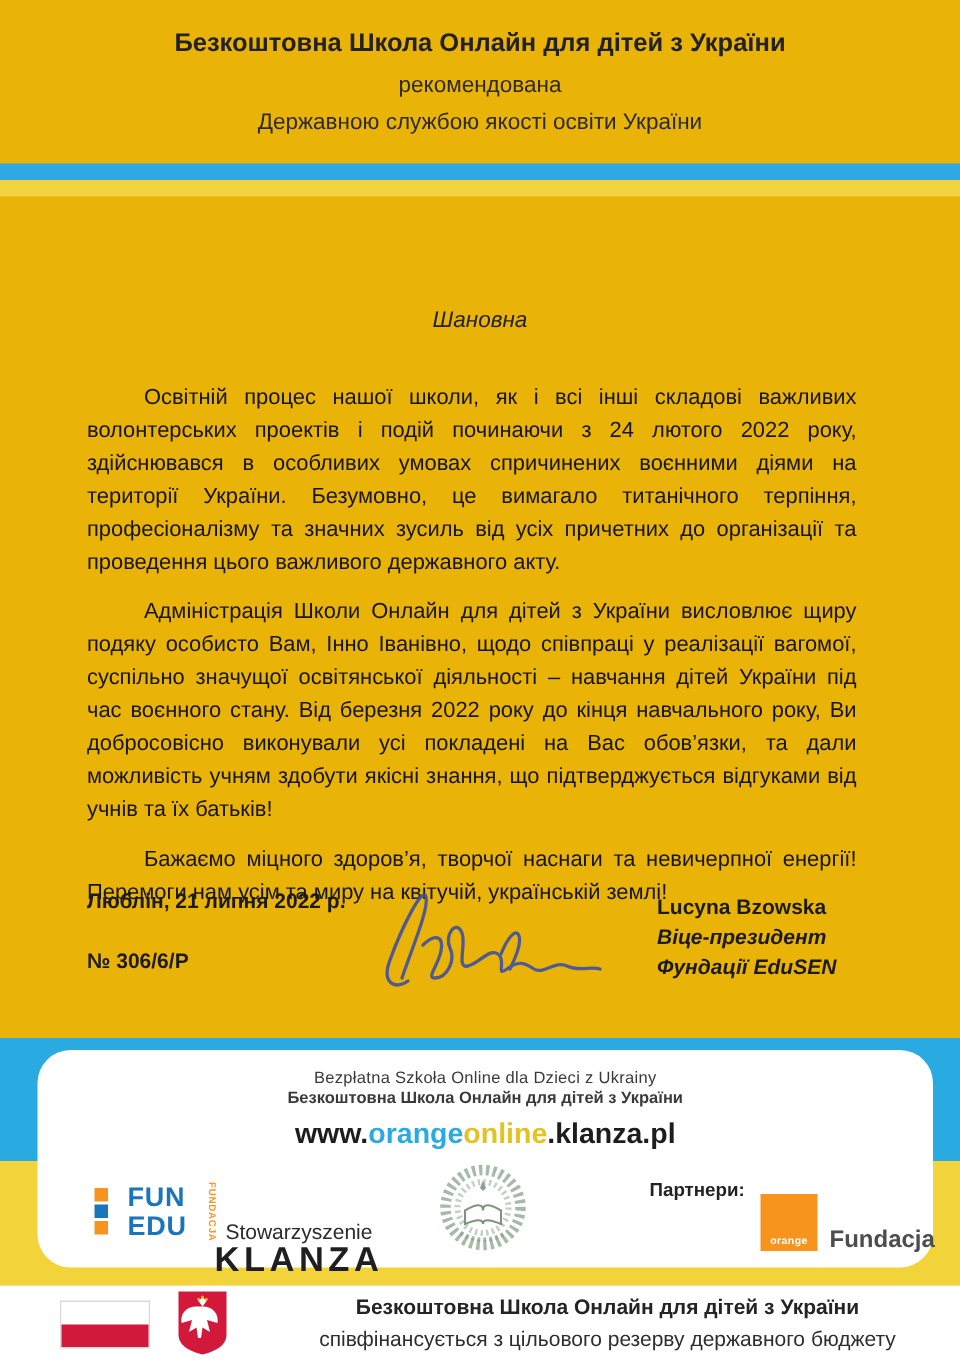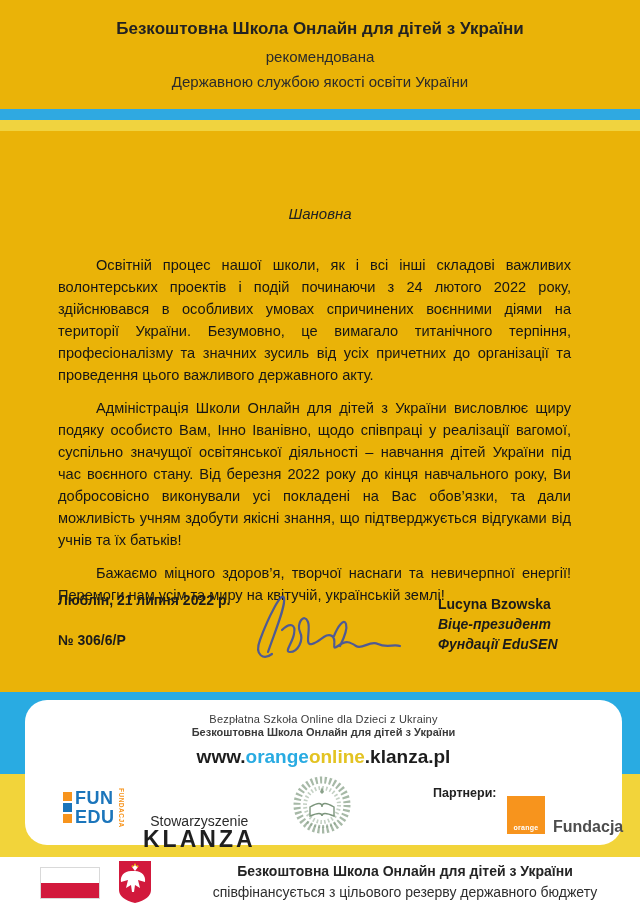--- a/index.html
+++ b/index.html
@@ -38,21 +38,21 @@
   .band{position:absolute;left:0;top:692px;width:100%;height:165px;}
   .band .top{height:82px;background:#29abe2;}
   .band .bot{height:83px;background:#f2d43a;}
   .card{position:absolute;left:25px;top:8px;width:597px;height:145px;background:#ffffff;border-radius:22px;}
   .card .pl{margin-top:13px;text-align:center;font-size:11px;font-weight:normal;color:#3a3a3a;letter-spacing:.2px;}
   .card .ua{text-align:center;font-size:11px;font-weight:bold;color:#3a3a3a;margin-top:1px;}
   .site{text-align:center;font-size:19px;font-weight:bold;margin-top:8px;color:#1d1d1d;}
   .site .c-blue{color:#29abe2;}
   .site .c-yellow{color:#e3c322;}
   
-  .funedu{position:absolute;left:38px;top:88px;display:flex;align-items:center;gap:3px;}
+  .funedu{position:absolute;left:38px;top:88px;display:flex;align-items:center;gap:13px;}
   .fe-tiles{display:flex;flex-direction:column;gap:2px;}
   .fe-tiles span{width:9px;height:9px;display:block;}
   .fe-t1{background:#f7941d;} .fe-t2{background:#1b75bb;} .fe-t3{background:#f7941d;}
   .fe-words{display:flex;flex-direction:column;line-height:1;}
   .fe-words .fun{font-size:18px;font-weight:bold;color:#1b75bb;letter-spacing:.5px;}
   .fe-words .edu{font-size:18px;font-weight:bold;color:#1b75bb;letter-spacing:.5px;margin-top:1px;}
   .fe-vert{writing-mode:vertical-rl;font-size:6.5px;font-weight:bold;color:#f7941d;letter-spacing:.5px;}
   .klanza{position:absolute;left:118px;top:86px;text-align:center;line-height:1;}
   .klanza .st{font-size:14px;color:#2b2b2b;margin-top:28px;}
   .klanza .kl{font-size:23px;font-weight:bold;color:#1f1f1f;letter-spacing:3px;margin-top:0;}

